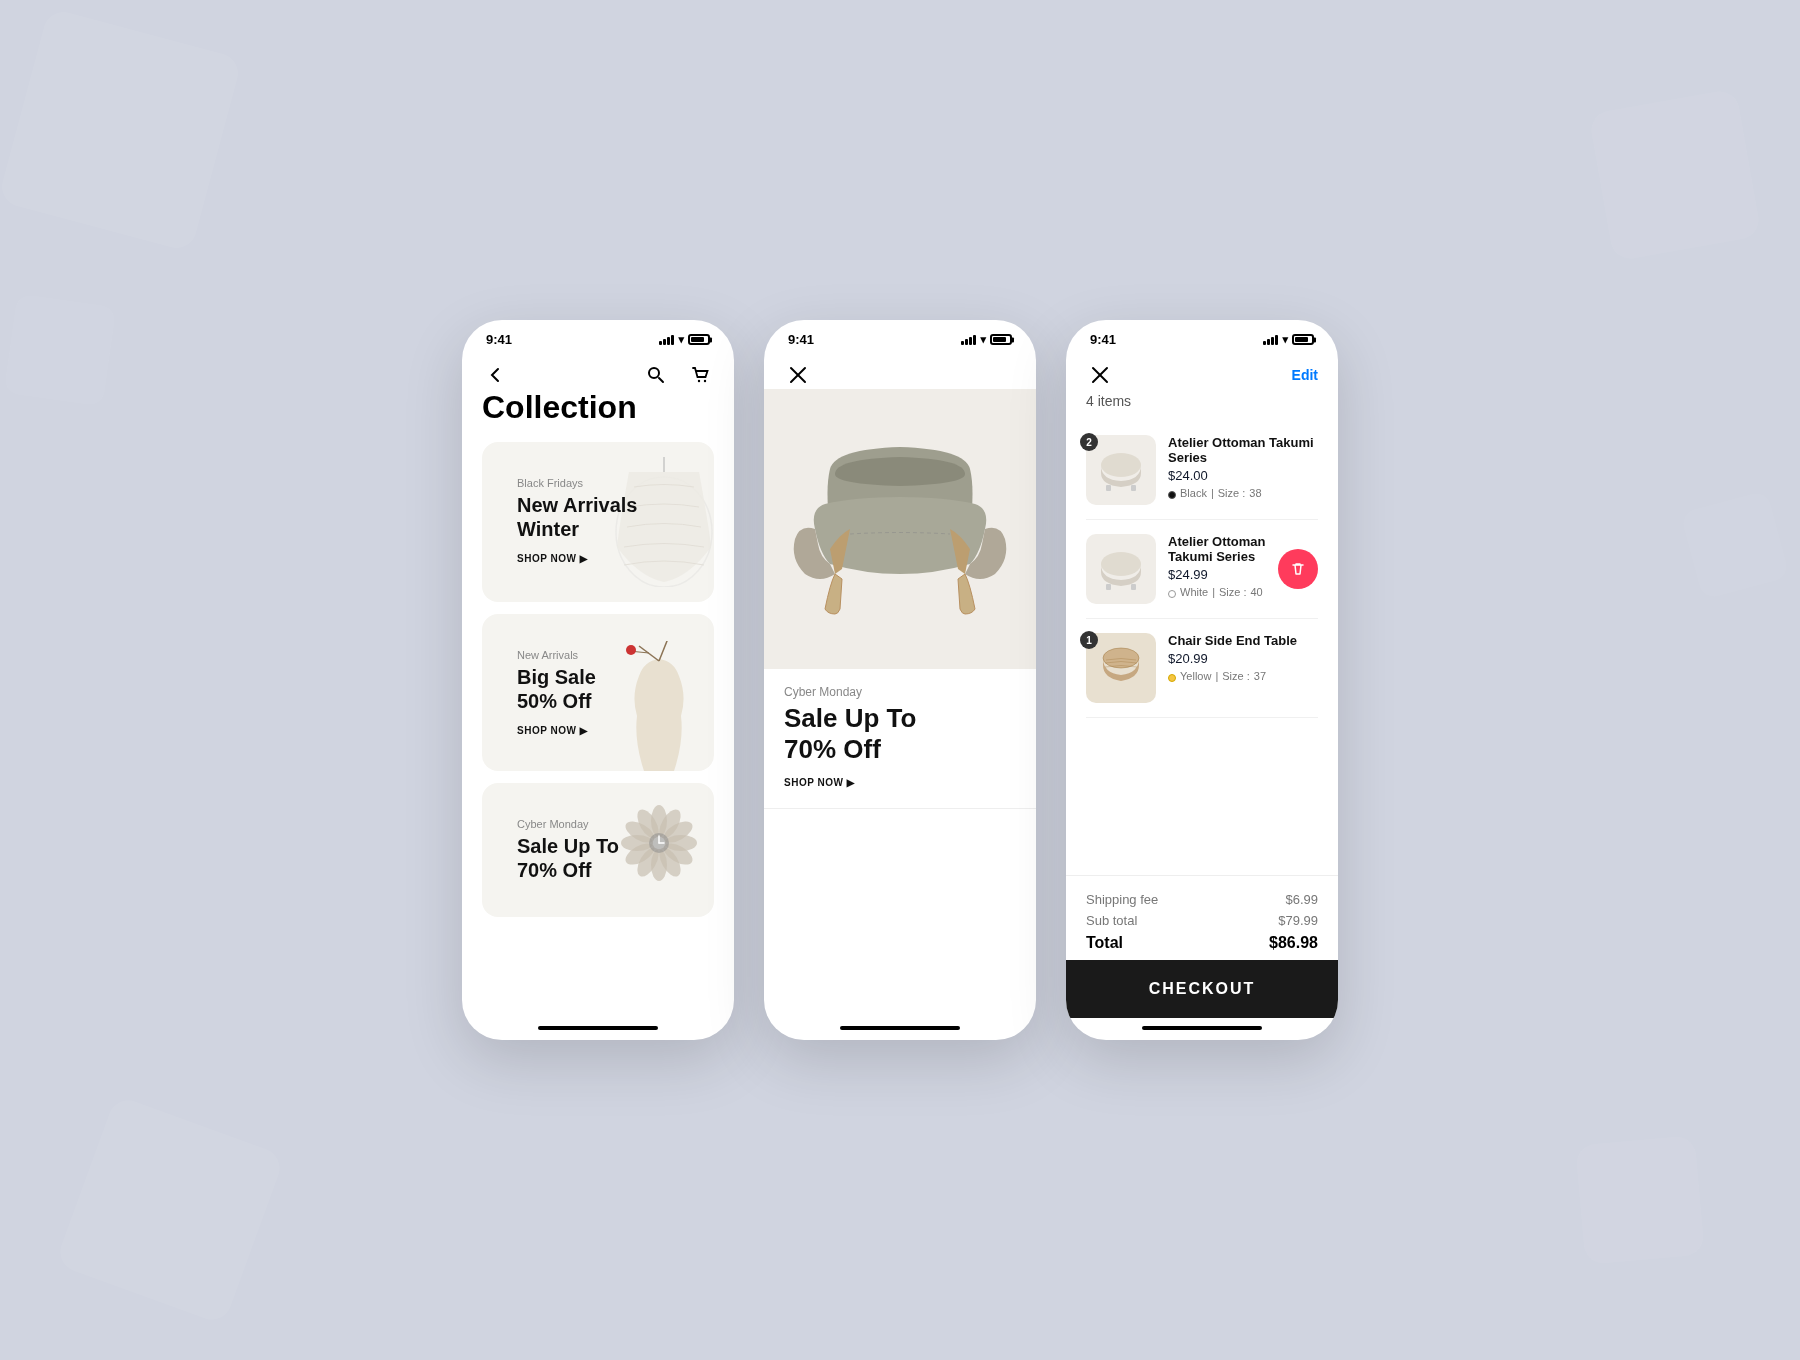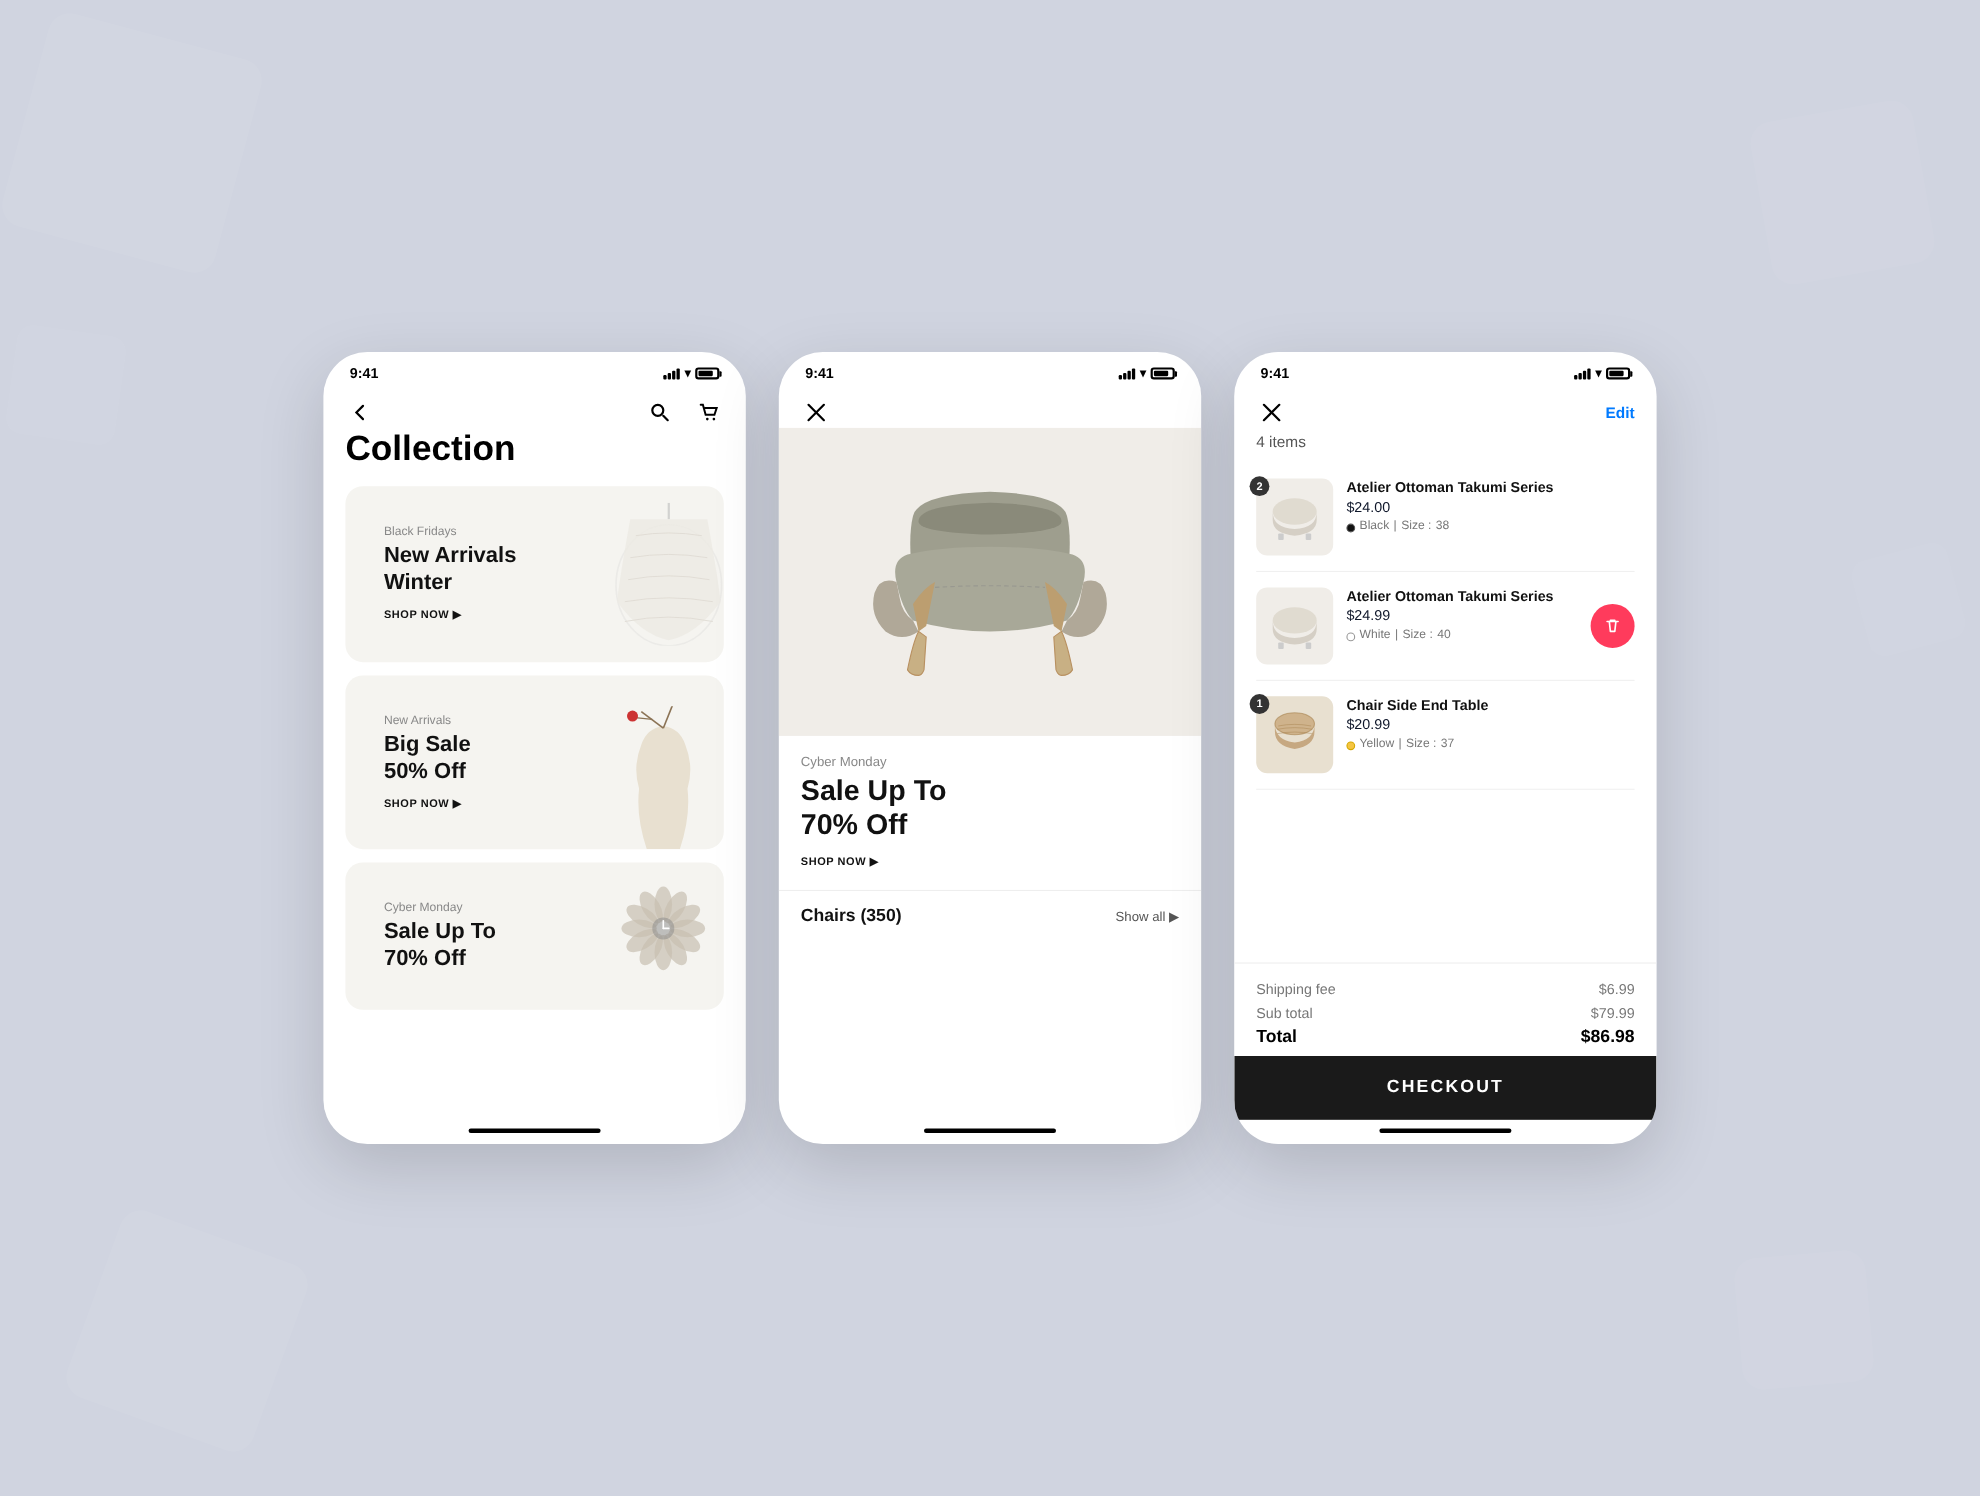--- a/index.html
+++ b/index.html
@@ -33,21 +33,21 @@
     .phones-container {
       display: flex;
       gap: 30px;
       align-items: center;
       position: relative;
       z-index: 1;
     }
 
     
     .phone {
-      width: 384px;
+      width: 272px;
       height: 720px;
       background: #fff;
       border-radius: 40px;
       box-shadow: 0 20px 60px rgba(0,0,0,0.15);
       overflow: hidden;
       display: flex;
       flex-direction: column;
       position: relative;
     }
 
@@ -582,24 +582,20 @@
       </svg>
     </div>
 
     <div class="phone2-info">
       <div class="product-sublabel">Cyber Monday</div>
       <div class="product-sale-title">Sale Up To<br>70% Off</div>
       <div class="product-shop-now">SHOP NOW ▶</div>
 
       <div class="divider"></div>
 
-      <div class="chairs-header">
-        <span class="chairs-title">Chairs (350)</span>
-        <span class="show-all">Show all ▶</span>
-      </div>
 
     </div>
 
     <div class="home-indicator"></div>
   </div>
 
   <div class="phone">
 
     <div class="status-bar">
       <span class="status-time">9:41</span>

